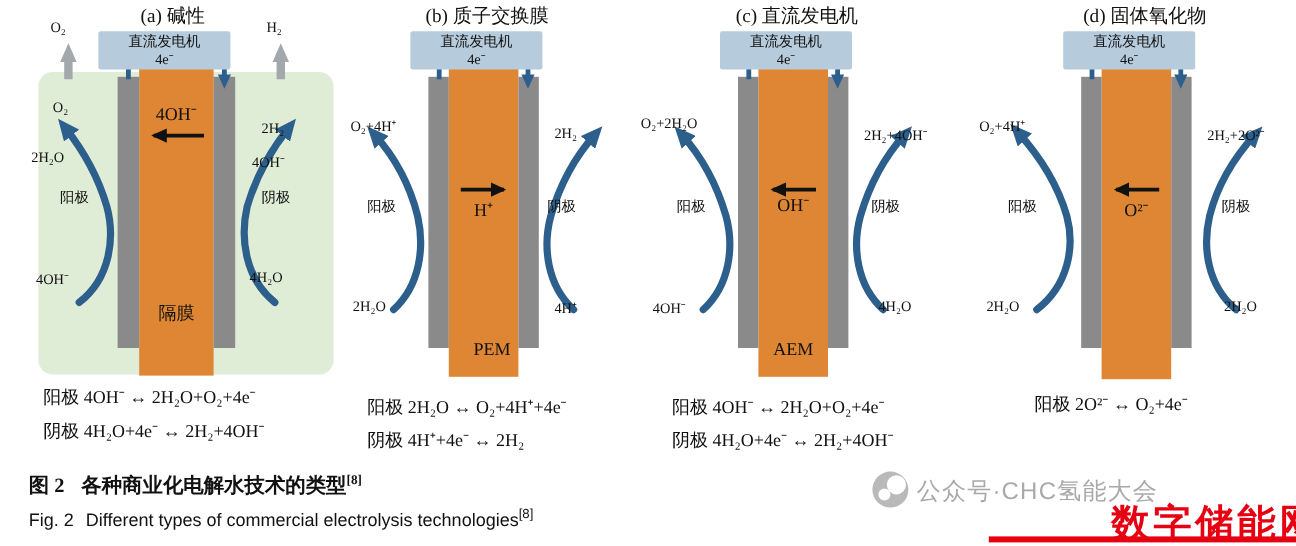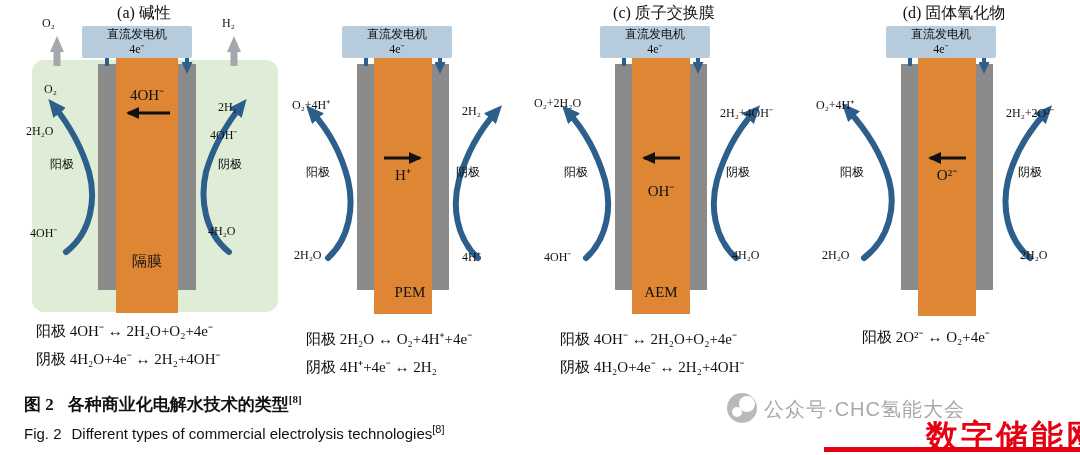--- a/index.html
+++ b/index.html
@@ -84,20 +84,21 @@
       <path d="M210 66 L210 44" stroke="#a3a8ad" stroke-width="7" fill="none" marker-end="url(#mg)"></path>
       <path d="M83 52 L83 66" stroke="#2d5f8d" stroke-width="4" fill="none"></path>
       <path d="M163 50 L163 68" stroke="#2d5f8d" stroke-width="4" fill="none" marker-end="url(#mw)"></path>
       <path d="M146 113 L104 113" stroke="#111" stroke-width="3" fill="none" marker-end="url(#mk)"></path>
       <path d="M42 252 C 68 232 72 198 65 172 C 58 148 46 126 30 106" stroke="#2d5f8d" stroke-width="6" fill="none" stroke-linecap="round" marker-end="url(#mb)"></path>
       <path d="M205 252 C 180 232 176 198 182 172 C 189 148 201 126 217 106" stroke="#2d5f8d" stroke-width="6" fill="none" stroke-linecap="round" marker-end="url(#mb)"></path>
     </svg>
   </div>
 
   <div class="panel" style="left:262px;width:248px">
+    <div class="p-title" style="left:30px;width:180px">(b) 质子交换膜</div>
     <div class="gen" style="left:56px;top:26px;width:110px;height:32px">
       <div>直流发电机</div>
       <div>4e⁻</div>
     </div>
     <div class="col" style="left:88px;top:56px;width:58px;height:258px"></div>
     <div class="elec" style="left:71px;top:64px;width:17px;height:226px"></div>
     <div class="elec" style="left:146px;top:64px;width:17px;height:226px"></div>
     <div class="ion" style="left:88px;top:164px;width:58px">H⁺</div>
     <div class="lbl" style="left:6px;top:96px">O₂+4H⁺</div>
     <div class="lbl" style="left:20px;top:164px">阳极</div>
@@ -111,29 +112,29 @@
     <svg class="overlay" width="248" height="390">
       <path d="M80 52 L80 66" stroke="#2d5f8d" stroke-width="4" fill="none"></path>
       <path d="M154 50 L154 68" stroke="#2d5f8d" stroke-width="4" fill="none" marker-end="url(#mw)"></path>
       <path d="M98 158 L134 158" stroke="#111" stroke-width="3" fill="none" marker-end="url(#mk)"></path>
       <path d="M42 258 C 64 238 68 206 62 180 C 56 156 44 132 26 112" stroke="#2d5f8d" stroke-width="6" fill="none" stroke-linecap="round" marker-end="url(#mb)"></path>
       <path d="M192 258 C 170 238 166 206 173 180 C 180 156 192 132 210 112" stroke="#2d5f8d" stroke-width="6" fill="none" stroke-linecap="round" marker-end="url(#mb)"></path>
     </svg>
   </div>
 
   <div class="panel" style="left:510px;width:260px">
-    <div class="p-title" style="left:40px;width:180px">(c) 质子交换膜</div>
+    <div class="p-title" style="left:40px;width:180px">(c) 直流发电机</div>
     <div class="gen" style="left:66px;top:26px;width:110px;height:32px">
       <div>直流发电机</div>
       <div>4e⁻</div>
     </div>
     <div class="col" style="left:98px;top:56px;width:58px;height:258px"></div>
     <div class="elec" style="left:81px;top:64px;width:17px;height:226px"></div>
     <div class="elec" style="left:156px;top:64px;width:17px;height:226px"></div>
-    <div class="ion" style="left:98px;top:180px;width:58px">OH⁻</div>
+    <div class="ion" style="left:98px;top:160px;width:58px">OH⁻</div>
     <div class="lbl" style="left:0px;top:96px">O₂+2H₂O</div>
     <div class="lbl" style="left:30px;top:164px">阳极</div>
     <div class="lbl" style="left:10px;top:248px">4OH⁻</div>
     <div class="lbl" style="left:186px;top:104px">2H₂+4OH⁻</div>
     <div class="lbl" style="left:192px;top:164px">阴极</div>
     <div class="lbl" style="left:198px;top:248px">4H₂O</div>
     <div class="mem" style="left:98px;top:284px;width:58px">AEM</div>
     <div class="eq" style="left:26px;top:328px">阳极 4OH⁻ ↔ 2H₂O+O₂+4e⁻</div>
     <div class="eq" style="left:26px;top:356px">阴极 4H₂O+4e⁻ ↔ 2H₂+4OH⁻</div>
     <svg class="overlay" width="260" height="390">

